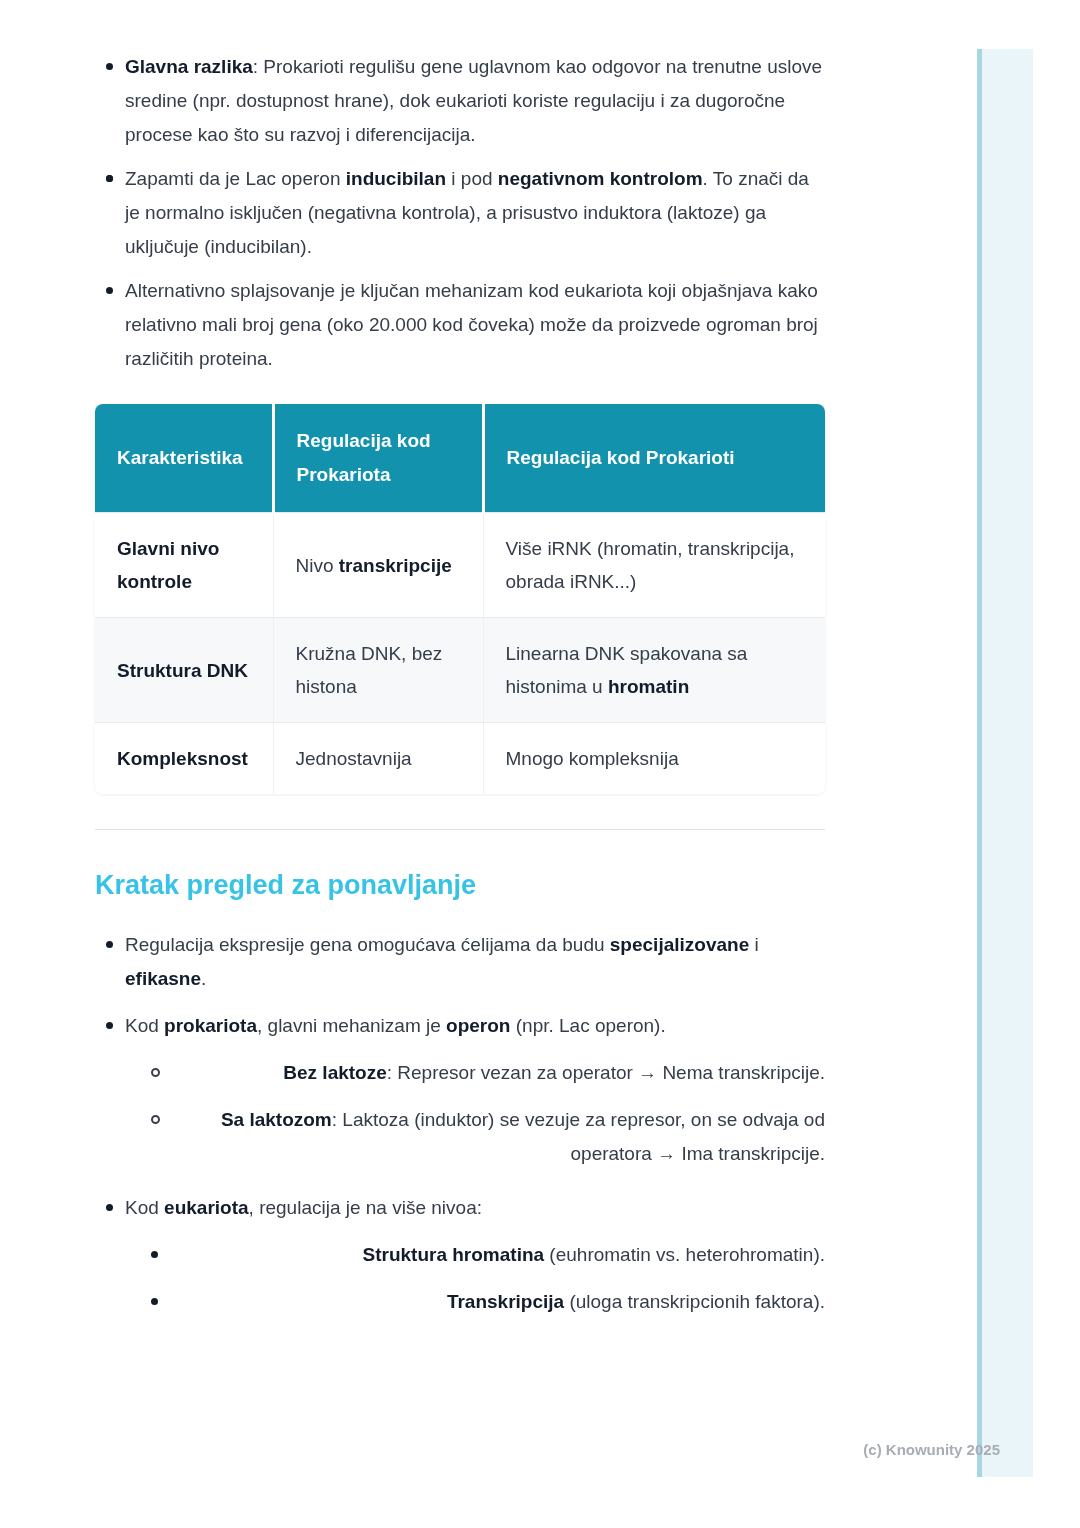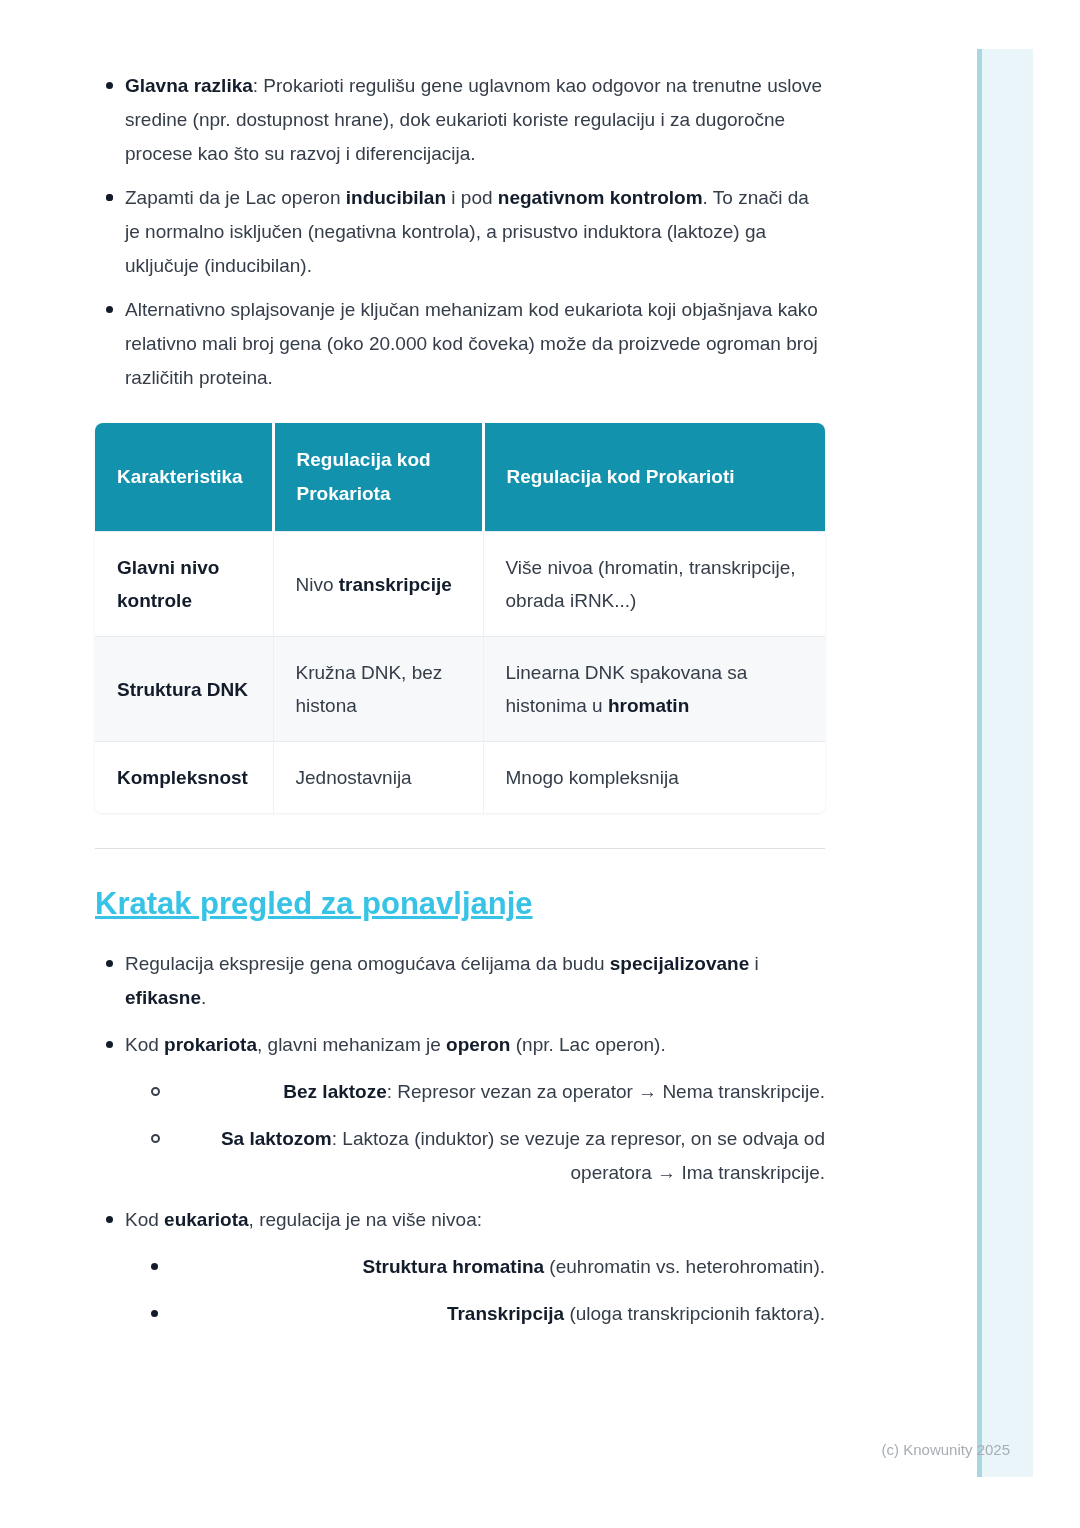--- a/index.html
+++ b/index.html
@@ -25,30 +25,30 @@
   .side-strip{
     position:absolute;left:977px;top:49px;width:51px;height:1428px;
     background:var(--strip-fill);
     border-left:5px solid var(--strip-border);
   }
   
   .content{
     position:absolute;left:95px;top:0;width:730px;
   }
   ul.bullets{list-style:none;margin:0;padding:0;}
-  ul.bullets.top{padding-top:50px;margin-top:19px;}
+  ul.bullets.top{padding-top:50px;}
   ul.bullets li{
     position:relative;
     padding-left:30px;
     margin-bottom:10px;
     font-size:19px;line-height:34px;
   }
   ul.bullets.review li{margin-bottom:13px;}
   ul.bullets li.lvl2{padding-left:75px;text-align:right;}
-  ul.bullets.review li:nth-child(5){margin-top:13px;}
+  ul.bullets.review li:nth-child(5){margin-top:20px;}
   .marker{
     position:absolute;left:11px;top:13px;
     width:7px;height:7px;border-radius:50%;
     background:var(--text-strong);
   }
   li.lvl2 .marker{left:56px;}
   li.m-circle .marker{
     background:transparent;
     border:2px solid #39414d;
     width:5px;height:5px;top:12px;
@@ -81,28 +81,27 @@
   table.cmp td + td{border-left:1px solid #eef1f4;}
   table.cmp tbody tr:nth-child(even) td{background:var(--zebra);}
   table.cmp td.rowlabel{font-weight:700;color:var(--text-strong);}
   
   hr.divider{
     border:none;border-top:1px solid #dde1e6;
     margin:35px 0 0 0;width:730px;
   }
   h2.section-heading{
     margin:38px 0 26px 0;
-    font-size:31px;line-height:34px;font-weight:700;
+    font-size:27px;line-height:34px;font-weight:700;
     color:var(--cyan);
-    text-decoration:underline;
   }
   
   .watermark{
-    position:absolute;top:1441px;right:70px;
-    font-size:15px;line-height:18px;color:var(--watermark);
+    position:absolute;top:1441px;right:80px;
+    font-size:15px;line-height:18px;color:var(--watermark);font-weight:bold;
   }
 </style>
 </head>
 <body>
 
 <div class="side-strip"></div>
 
 <main class="content">
 
   <ul class="bullets top" id="top-list">
@@ -123,21 +122,21 @@
           <tr id="cmp-head">
             <th>Karakteristika</th>
             <th>Regulacija kod Prokariota</th>
             <th>Regulacija kod Prokarioti</th>
           </tr>
         </thead>
       <tbody id="cmp-body">
           <tr>
             <td class="rowlabel">Glavni nivo kontrole</td>
             <td>Nivo <strong>transkripcije</strong></td>
-            <td>Više nivoa (hromatin, transkripcije, obrada iRNK...)</td>
+            <td>Više iRNK (hromatin, transkripcija, obrada iRNK...)</td>
           </tr>
           <tr>
             <td class="rowlabel">Struktura DNK</td>
             <td>Kružna DNK, bez histona</td>
             <td>Linearna DNK spakovana sa histonima u <strong>hromatin</strong></td>
           </tr>
           <tr>
             <td class="rowlabel">Kompleksnost</td>
             <td>Jednostavnija</td>
             <td>Mnogo kompleksnija</td>

